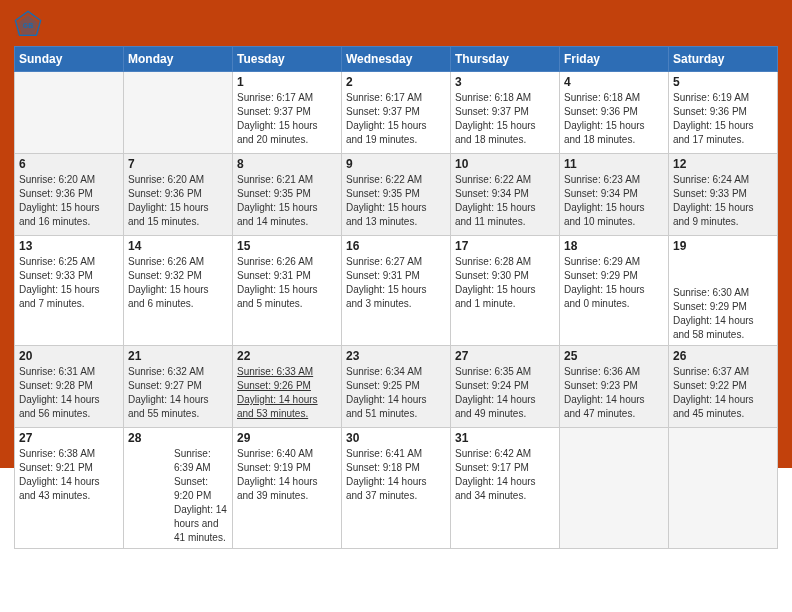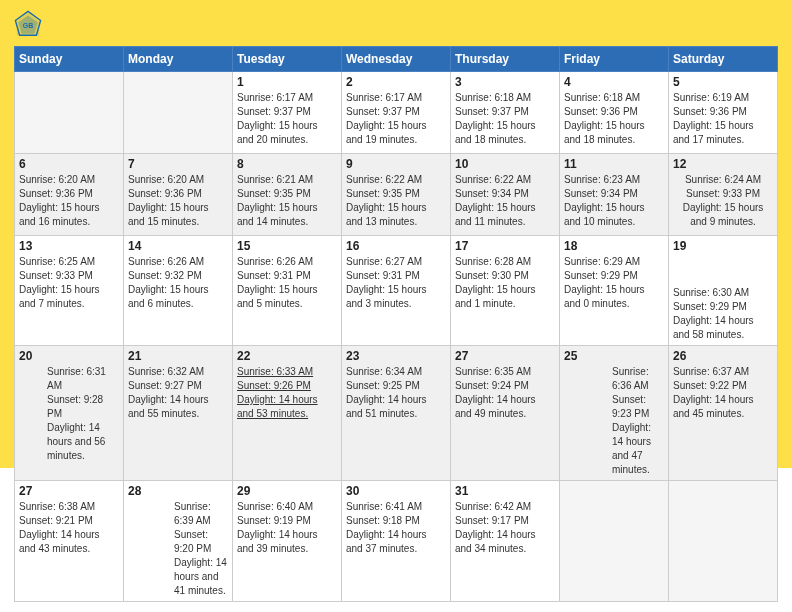--- a/index.html
+++ b/index.html
@@ -6,21 +6,21 @@
     body {
       font-family: Arial, sans-serif;
       background: #fff;
       width: 792px;
       height: 612px;
       overflow: hidden;
     }
     .page {
       width: 792px;
       height: 468px;
-      background: #fde047;
+      background: #c2410c;
       padding: 10px 14px 10px 14px;
     }
     .header {
       display: flex;
       justify-content: space-between;
       align-items: flex-start;
       margin-bottom: 8px;
     }
     .logo {
       display: flex;
@@ -196,21 +196,21 @@
 Daylight: 15 hours and 11 minutes.</div>
           </td>
           <td>
             <span class="day-number">11</span>
             <div class="day-info" style="white-space: pre-line;">Sunrise: 6:23 AM
 Sunset: 9:34 PM
 Daylight: 15 hours and 10 minutes.</div>
           </td>
           <td>
             <span class="day-number">12</span>
-            <div class="day-info" style="white-space: pre-line; text-align: center;">Sunrise: 6:24 AM
+            <div class="day-info" style="white-space: pre-line;">Sunrise: 6:24 AM
 Sunset: 9:33 PM
 Daylight: 15 hours and 9 minutes.</div>
           </td>
         </tr>
         <tr>
           <td>
             <span class="day-number">13</span>
             <div class="day-info" style="white-space: pre-line;">Sunrise: 6:25 AM
 Sunset: 9:33 PM
 Daylight: 15 hours and 7 minutes.</div>
@@ -248,21 +248,21 @@
           <td>
             <span class="day-number">19</span>
             <div class="day-info" style="white-space: pre-line; margin-top: 33px;">Sunrise: 6:30 AM
 Sunset: 9:29 PM
 Daylight: 14 hours and 58 minutes.</div>
           </td>
         </tr>
         <tr class="row-alt">
           <td>
             <span class="day-number">20</span>
-            <div class="day-info" style="white-space: pre-line; margin-left: 28px;">Sunrise: 6:31 AM
+            <div class="day-info" style="white-space: pre-line;">Sunrise: 6:31 AM
 Sunset: 9:28 PM
 Daylight: 14 hours and 56 minutes.</div>
           </td>
           <td>
             <span class="day-number">21</span>
             <div class="day-info" style="white-space: pre-line;">Sunrise: 6:32 AM
 Sunset: 9:27 PM
 Daylight: 14 hours and 55 minutes.</div>
           </td>
           <td>
@@ -278,21 +278,21 @@
 Daylight: 14 hours and 51 minutes.</div>
           </td>
           <td>
             <span class="day-number">27</span>
             <div class="day-info" style="white-space: pre-line;">Sunrise: 6:35 AM
 Sunset: 9:24 PM
 Daylight: 14 hours and 49 minutes.</div>
           </td>
           <td>
             <span class="day-number">25</span>
-            <div class="day-info" style="white-space: pre-line; margin-left: 48px;">Sunrise: 6:36 AM
+            <div class="day-info" style="white-space: pre-line;">Sunrise: 6:36 AM
 Sunset: 9:23 PM
 Daylight: 14 hours and 47 minutes.</div>
           </td>
           <td>
             <span class="day-number">26</span>
             <div class="day-info" style="white-space: pre-line;">Sunrise: 6:37 AM
 Sunset: 9:22 PM
 Daylight: 14 hours and 45 minutes.</div>
           </td>
         </tr>

